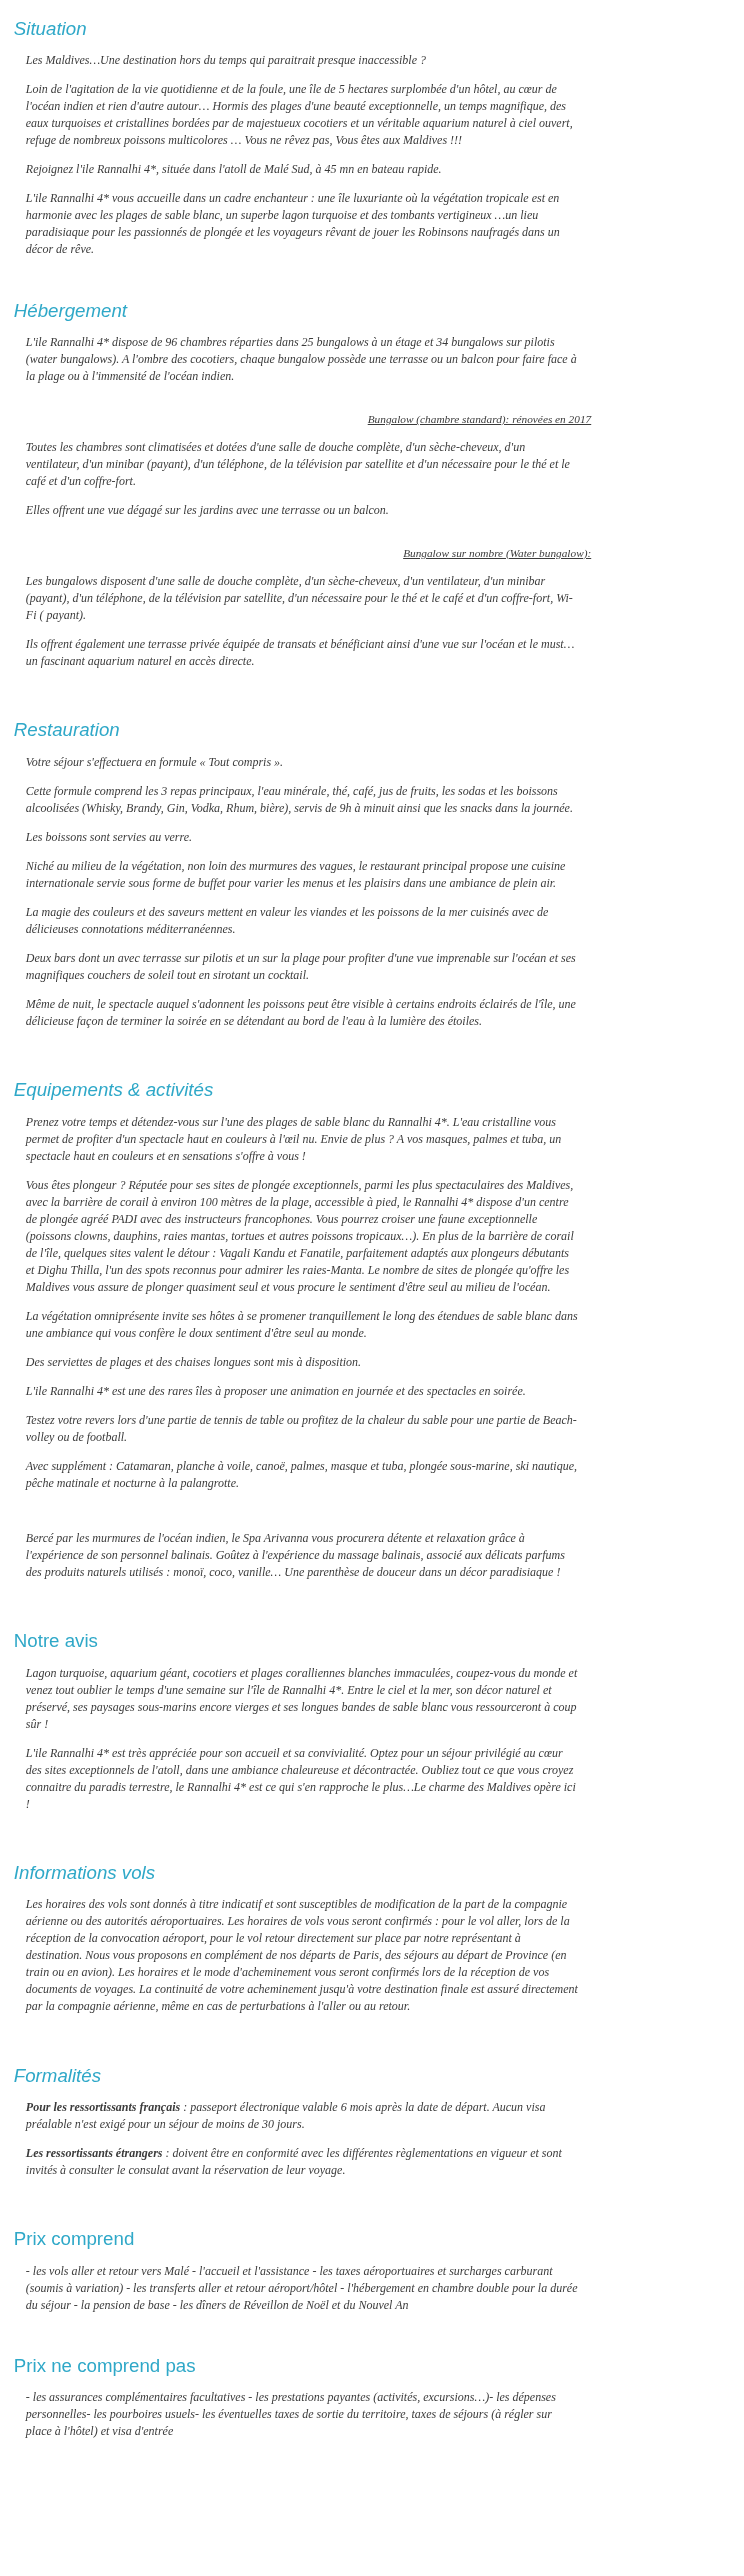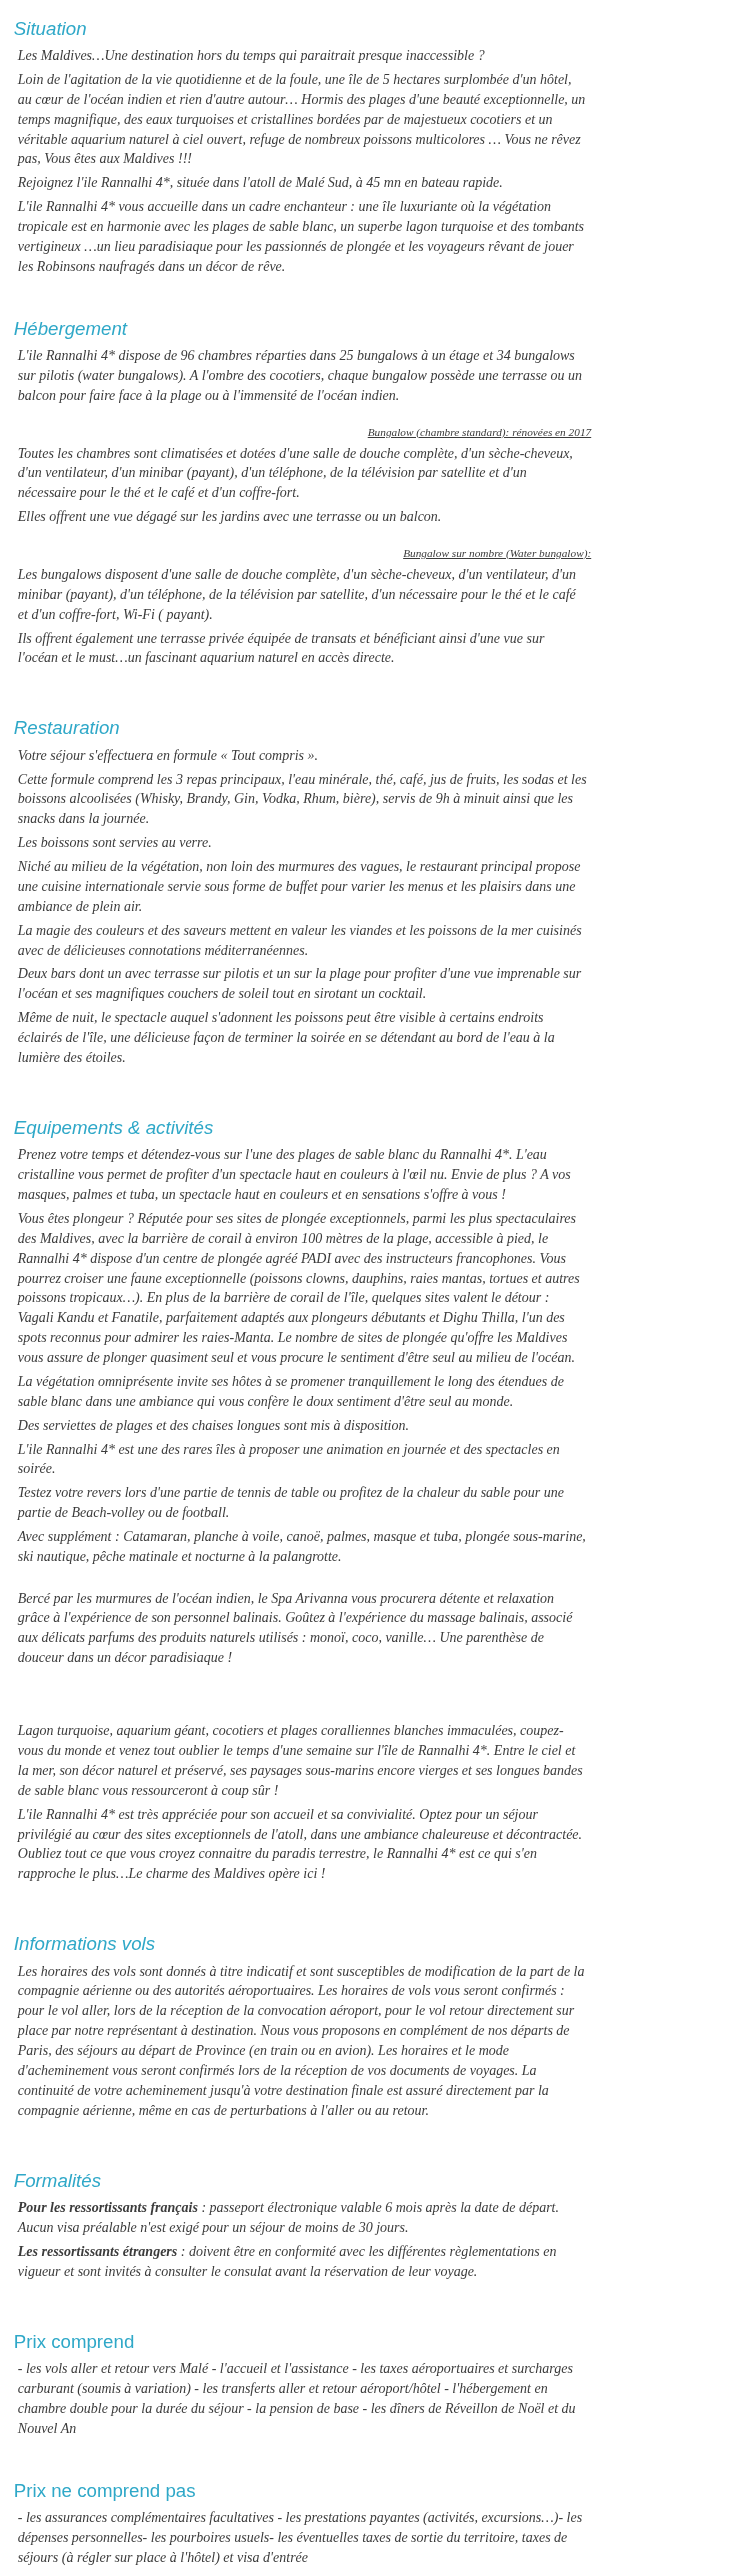--- a/index.html
+++ b/index.html
@@ -28,23 +28,23 @@
   }
   h2.section-title.plain {
     font-style: normal;
   }
   .block {
     margin-bottom: 19.6px;
   }
   p.body-text {
     font-family: "Liberation Serif", serif;
     font-style: italic;
-    font-size: 14px;
+    font-size: 12px;
     line-height: 1.42;
-    margin: 4px;
+    margin: 12px;
     color: #3b3b3b;
   }
   p.body-text + p.body-text {
     margin-top: 0px;
   }
   .sub-head {
     font-family: "Liberation Serif", serif;
     font-style: italic;
     font-size: 11.3px;
     line-height: 1.42;
@@ -119,20 +119,21 @@
     <p class="body-text">Avec supplément : Catamaran, planche à voile, canoë, palmes, masque et tuba, plongée sous-marine, ski nautique, pêche matinale et nocturne à la palangrotte.</p>
 
     <div class="gap-md"></div>
 
     <p class="body-text">Bercé par les murmures de l'océan indien, le Spa Arivanna vous procurera détente et relaxation grâce à l'expérience de son personnel balinais. Goûtez à l'expérience du massage balinais, associé aux délicats parfums des produits naturels utilisés : monoï, coco, vanille… Une parenthèse de douceur dans un décor paradisiaque !</p>
   </div>
 
   <div class="gap-xl"></div>
 
   <div class="block">
+    <h2 class="section-title plain">Notre avis</h2>
     <p class="body-text">Lagon turquoise, aquarium géant, cocotiers et plages coralliennes blanches immaculées, coupez-vous du monde et venez tout oublier le temps d'une semaine sur l'île de Rannalhi 4*. Entre le ciel et la mer, son décor naturel et préservé, ses paysages sous-marins encore vierges et ses longues bandes de sable blanc vous ressourceront à coup sûr !</p>
     <p class="body-text">L'ile Rannalhi 4* est très appréciée pour son accueil et sa convivialité. Optez pour un séjour privilégié au cœur des sites exceptionnels de l'atoll, dans une ambiance chaleureuse et décontractée. Oubliez tout ce que vous croyez connaitre du paradis terrestre, le Rannalhi 4* est ce qui s'en rapproche le plus…Le charme des Maldives opère ici !</p>
   </div>
 
   <div class="gap-xl"></div>
 
   <div class="block">
     <h2 class="section-title">Informations vols</h2>
     <p class="body-text">Les horaires des vols sont donnés à titre indicatif et sont susceptibles de modification de la part de la compagnie aérienne ou des autorités aéroportuaires. Les horaires de vols vous seront confirmés : pour le vol aller, lors de la réception de la convocation aéroport, pour le vol retour directement sur place par notre représentant à destination. Nous vous proposons en complément de nos départs de Paris, des séjours au départ de Province (en train ou en avion). Les horaires et le mode d'acheminement vous seront confirmés lors de la réception de vos documents de voyages. La continuité de votre acheminement jusqu'à votre destination finale est assuré directement par la compagnie aérienne, même en cas de perturbations à l'aller ou au retour.</p>
   </div>

